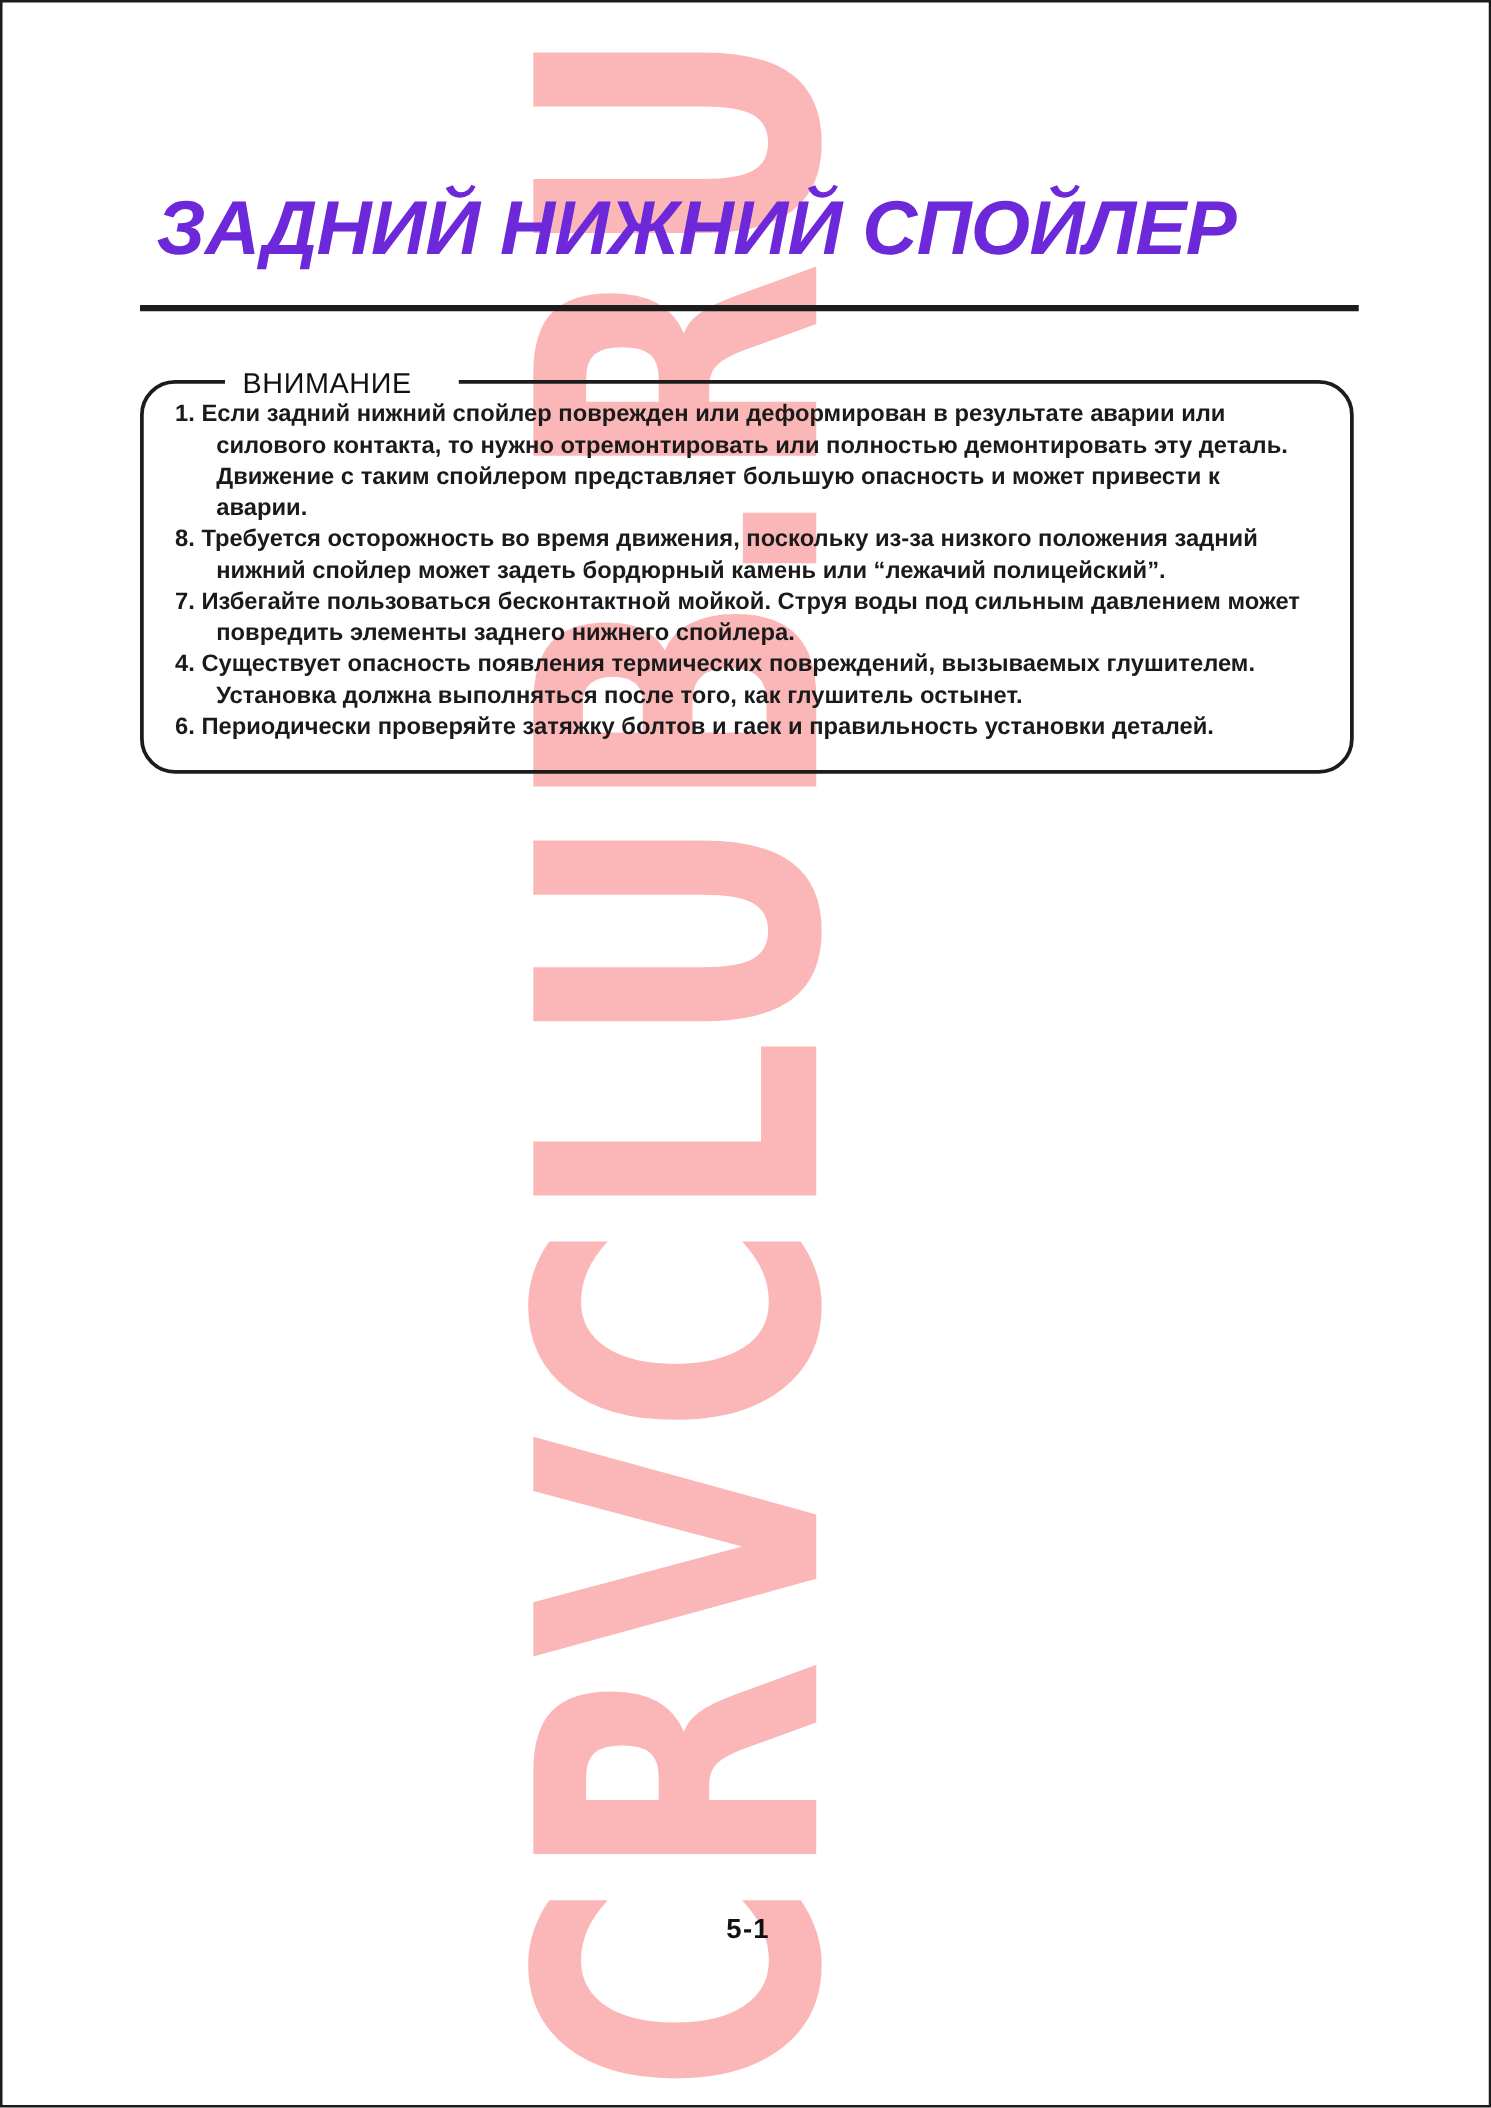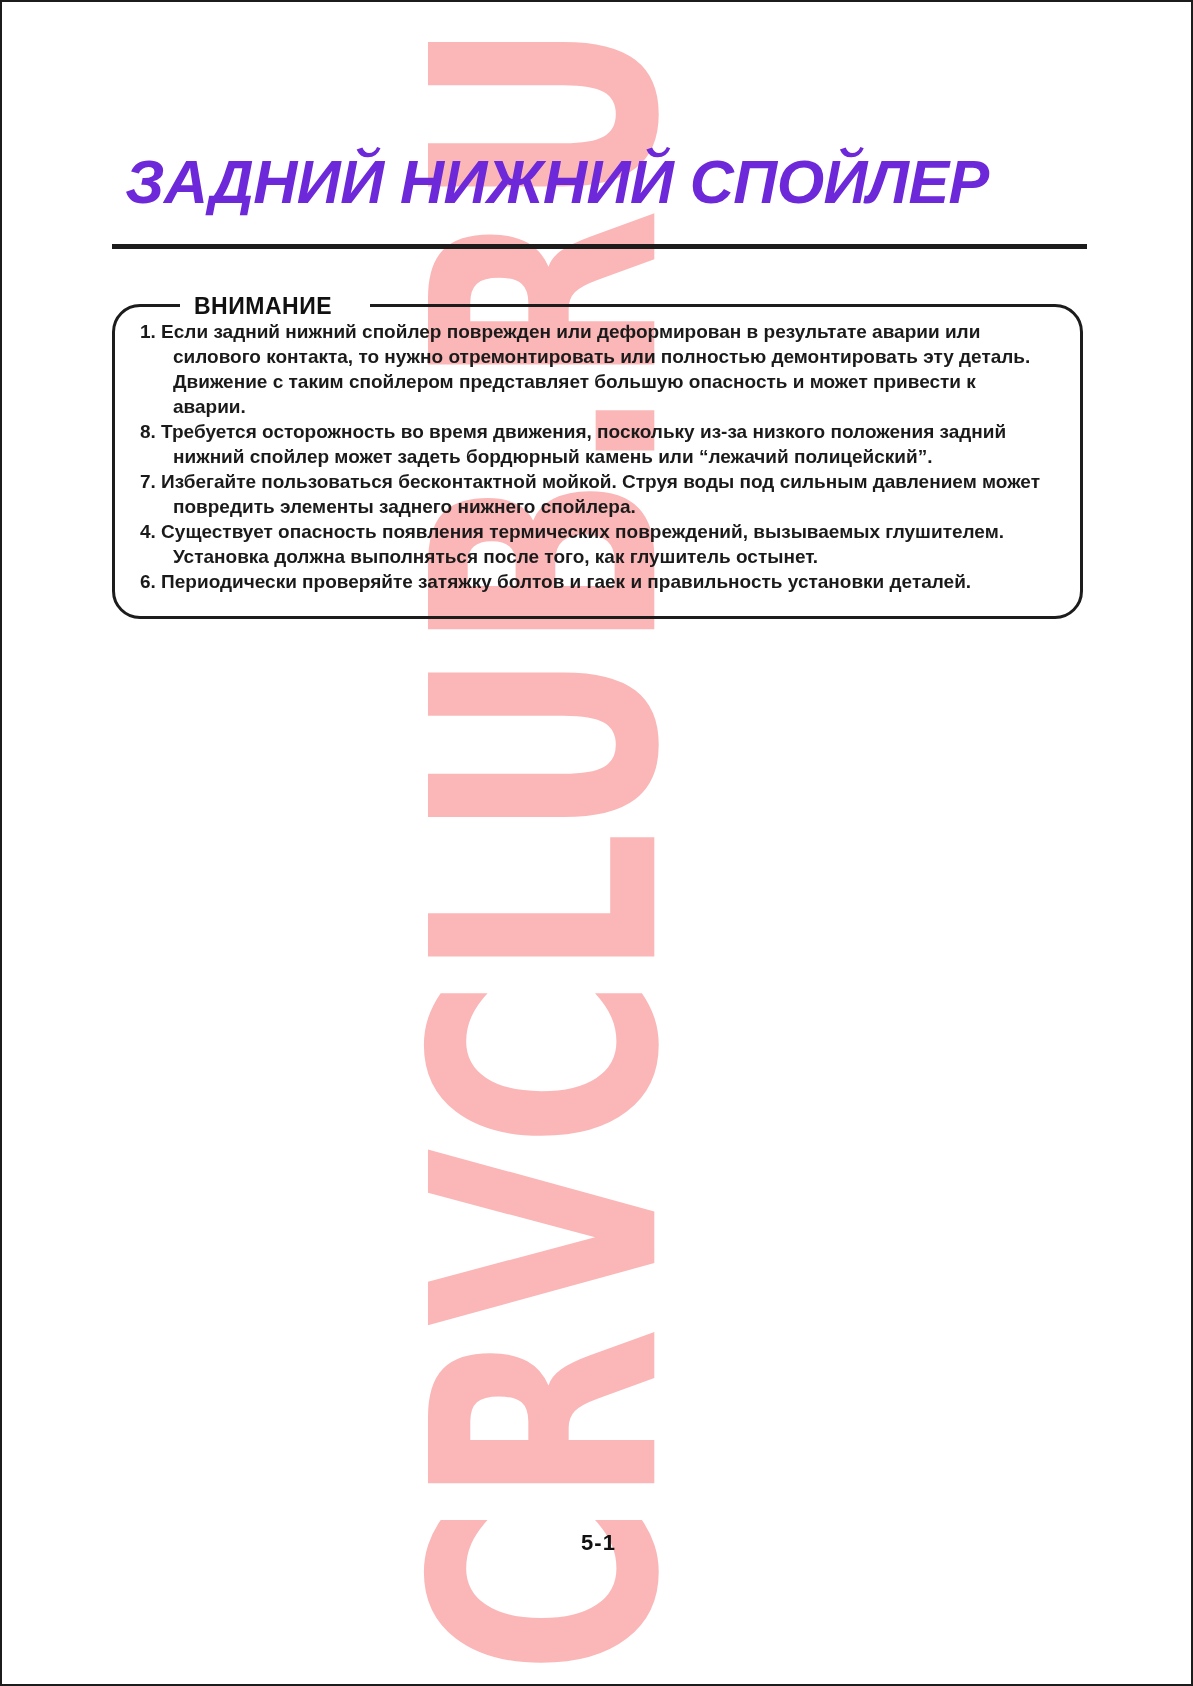--- a/index.html
+++ b/index.html
@@ -50,21 +50,21 @@
     box-sizing:border-box;
     border:3px solid #1c1c1c;
     border-radius:28px;
     background:transparent;
   }
   .warning-label {
     position:absolute; top:-16px; left:65px;
     background:#ffffff;
     padding:0 38px 0 14px;
     font-size:23px; line-height:30px;
-    font-weight:bold; letter-spacing:0.5px;
+    font-weight:normal; letter-spacing:0.5px;
     color:#111111;
   }
   .warning-items {
     padding:12px 28px 0 58px;
     font-size:19px; line-height:25px;
     color:#1a1a1a;
   }
   .witem { margin:0; text-indent:-33px;font-weight:bold; }
   .page-number {
     position:absolute; top:1528px; left:0; width:1193px;

